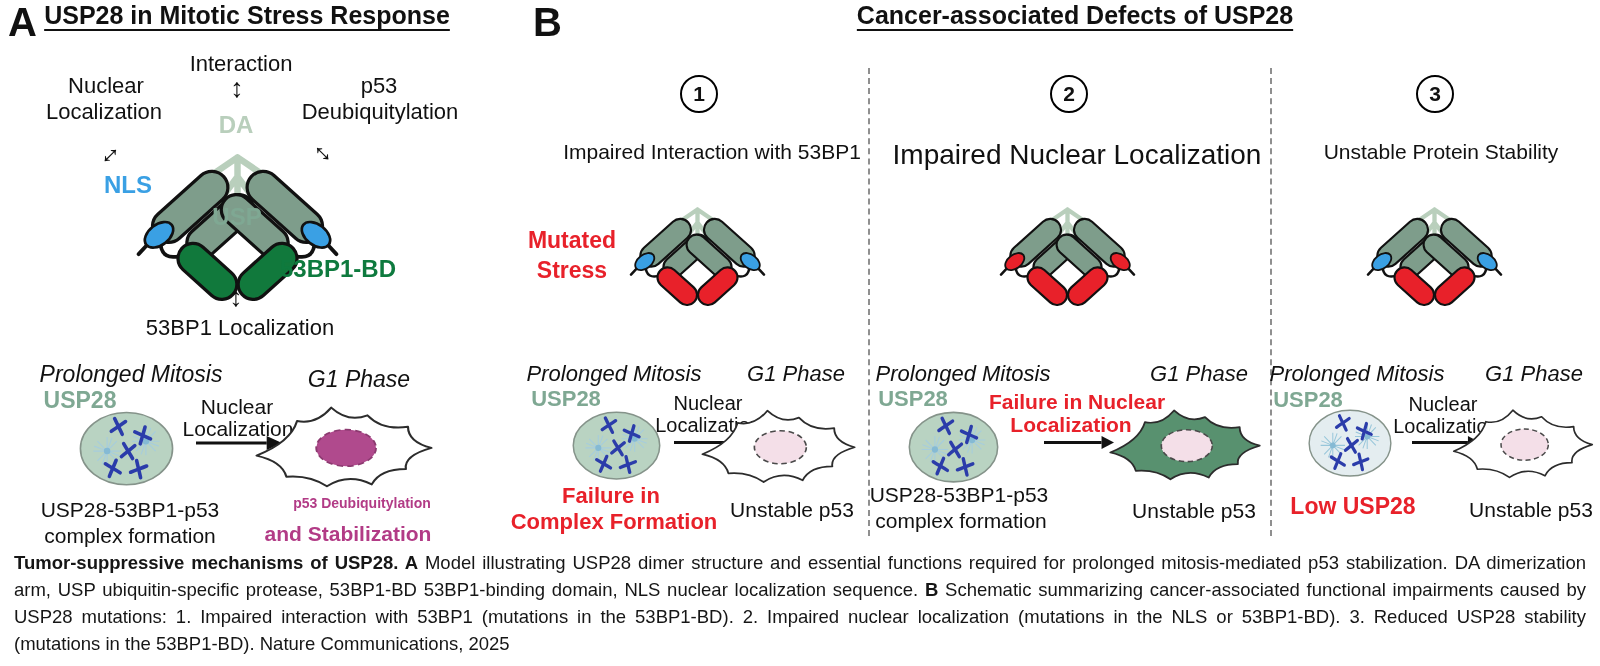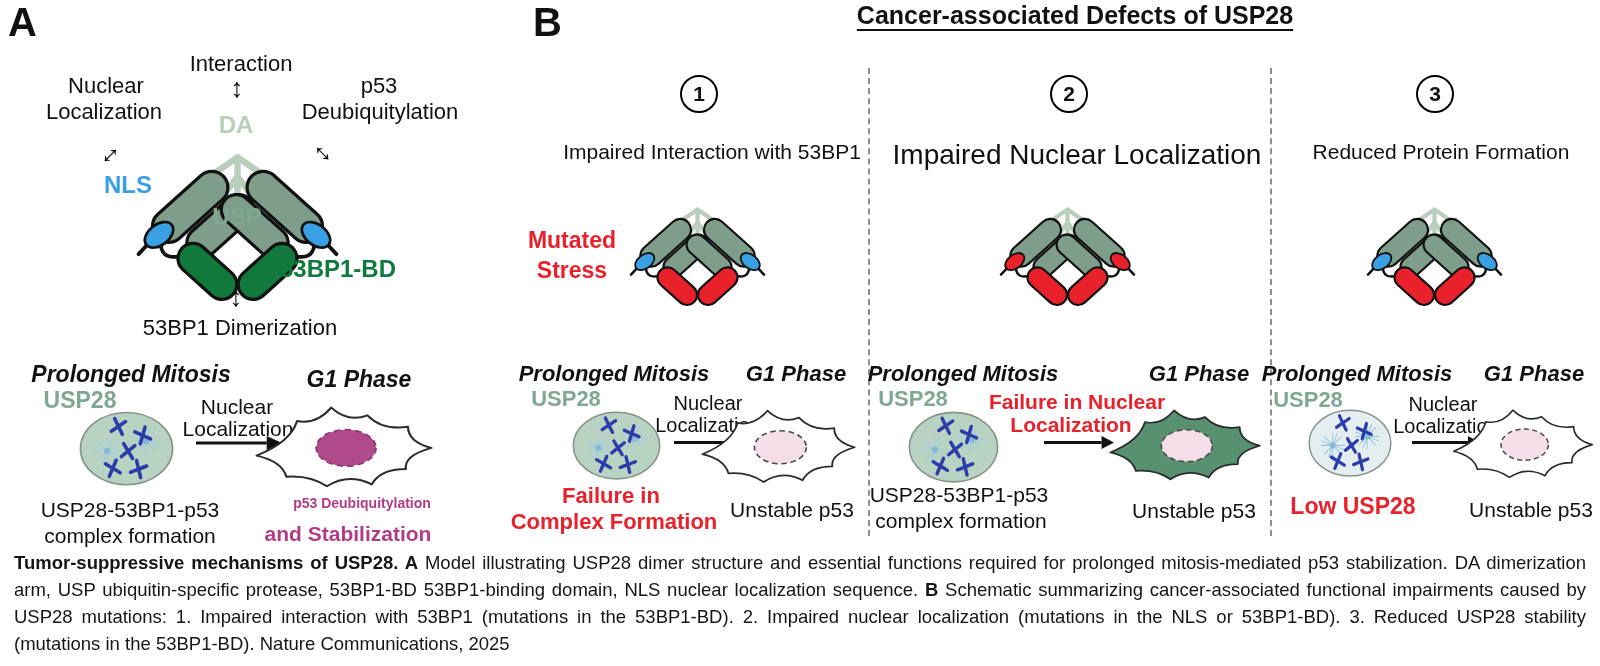--- a/index.html
+++ b/index.html
@@ -1,21 +1,21 @@
 <!DOCTYPE html>
 <html style="--sage: #7e9d8b; --sage_text: #7fa893; --sage_light: #b9cfbc; --dkgreen: #11793c; --dkgreen_text: #0e7a3e; --blue: #3aa0e4; --red: #e8212a; --magenta: #b04a8d; --magenta_text: #b23b86; --cell_green: #b9d3c2; --cell_pale: #e4edf0; --g1_green: #58916f; --nucleus_pink: #f4dfe8; --chromosome_blue: #2b3caa;"><head>
 <meta charset="utf-8">
 <style>
   html,body{margin:0;padding:0;background:#fff;}
   .stage{position:relative;width:1600px;height:666px;background:#fff;overflow:hidden;
          font-family:"Liberation Sans",sans-serif;color:#111;}
   .t{position:absolute;white-space:nowrap;transform:translateX(-50%);font-size:22px;line-height:1.1;}
   .lt{position:absolute;white-space:nowrap;font-size:22px;line-height:1.1;}
   .b{font-weight:bold;}
-  .bi{font-weight:bold;font-style:italic;}
+  .bi{font-weight:normal;font-style:italic;}
   .panel-letter{font-size:40px;font-weight:bold;}
   .ptitle{font-size:25px;font-weight:bold;text-decoration:underline;text-decoration-thickness:2px;text-underline-offset:5px;}
   .sage{color:var(--sage_text);font-weight:bold;}
   .dagreen{color:var(--sage_light);font-weight:bold;}
   .blue{color:var(--blue);font-weight:bold;}
   .dkgreen{color:var(--dkgreen_text);font-weight:bold;}
   .red{color:var(--red);font-weight:bold;}
   .magenta{color:var(--magenta_text);font-weight:bold;}
   .darr{font-size:27px;font-weight:bold;}
   .divider{position:absolute;top:68px;height:468px;width:0;border-left:2px dashed #8f8f8f;}
@@ -88,40 +88,41 @@
     <g id="harrow">
       <line class="aline" x1="0" y1="8" x2="74" y2="8"></line>
       <polygon class="ahead" points="74,1 90,8 74,15"></polygon>
     </g>
   </defs>
 </svg>
 
 <div class="stage">
 
   <span class="lt panel-letter" style="left:8px;top:0px">A</span>
+  <span class="t ptitle" style="left:247px;top:2px">USP28 in Mitotic Stress Response</span>
 
   <span class="t" style="left:241px;top:52px">Interaction</span>
   <span class="t darr" style="left:237px;top:74px">↕</span>
   <span class="t" style="left:106px;top:74px">Nuclear</span>
   <span class="t" style="left:104px;top:100px">Localization</span>
   <span class="t darr" style="left:111px;top:140px;transform:translateX(-50%) rotate(45deg)">↕</span>
   <span class="t" style="left:379px;top:74px">p53</span>
   <span class="t" style="left:380px;top:100px">Deubiquitylation</span>
   <span class="t darr" style="left:322px;top:138px;transform:translateX(-50%) rotate(-45deg)">↕</span>
 
   <span class="t dagreen z2" style="left:236px;top:112px;font-size:24px">DA</span>
   <svg class="gfx" viewBox="0 0 200 155" style="left:130px;top:140px;width:215px;height:167px">
       <use href="#dimer"></use>
     </svg>
   <span class="t blue z2" style="left:128px;top:172px;font-size:24px">NLS</span>
   <span class="t sage z2" style="left:237px;top:204px;font-size:24px">USP</span>
   <span class="t dkgreen z2" style="left:338px;top:256px;font-size:24px">53BP1-BD</span>
 
   <span class="t darr" style="left:236px;top:283px">↕</span>
-  <span class="t" style="left:240px;top:316px">53BP1 Dimerization</span>
+  <span class="t" style="left:240px;top:316px">53BP1 Localization</span>
 
   <span class="t bi" style="left:131px;top:362px;font-size:23px">Prolonged Mitosis</span>
   <span class="t sage" style="left:80px;top:388px;font-size:23px">USP28</span>
   <svg class="gfx" viewBox="0 0 120 95" preserveAspectRatio="none" style="left:78px;top:410px;width:97px;height:78px">
       <use href="#mcell"></use>
     </svg>
 
   <span class="t" style="left:237px;top:395px;font-size:21px">Nuclear</span>
   <span class="t" style="left:238px;top:417px;font-size:21px">Localization</span>
   <svg class="gfx" viewBox="0 0 90 16" preserveAspectRatio="none" style="left:196px;top:435px;width:86px;height:16px">
@@ -194,21 +195,21 @@
   <svg class="gfx" viewBox="0 0 180 100" preserveAspectRatio="none" style="left:1103px;top:402px;width:164px;height:84px;--gfill:var(--g1_green)">
       <use href="#gcell"></use>
     </svg>
   <span class="t" style="left:959px;top:483px;font-size:21px">USP28-53BP1-p53</span>
   <span class="t" style="left:961px;top:509px;font-size:21px">complex formation</span>
   <span class="t" style="left:1194px;top:499px;font-size:21px">Unstable p53</span>
 
   <div class="num" style="left:1416px;top:75px">
       <span>3</span>
     </div>
-  <span class="t" style="left:1441px;top:140px;font-size:21px">Reduced Protein Formation</span>
+  <span class="t" style="left:1441px;top:140px;font-size:21px">Unstable Protein Stability</span>
   <svg class="gfx" viewBox="0 0 200 155" style="left:1362px;top:198px;width:145px;height:112px;--bdc:var(--red)">
       <use href="#dimer"></use>
     </svg>
 
   <span class="t bi" style="left:1357px;top:362px">Prolonged Mitosis</span>
   <span class="t sage" style="left:1308px;top:388px">USP28</span>
   <svg class="gfx" viewBox="0 0 120 95" preserveAspectRatio="none" style="left:1307px;top:408px;width:86px;height:71px;--mfill:var(--cell_pale);--asterc:#97c6da">
       <use href="#mcell"></use>
     </svg>
   <span class="t" style="left:1443px;top:393px;font-size:20px">Nuclear</span>

